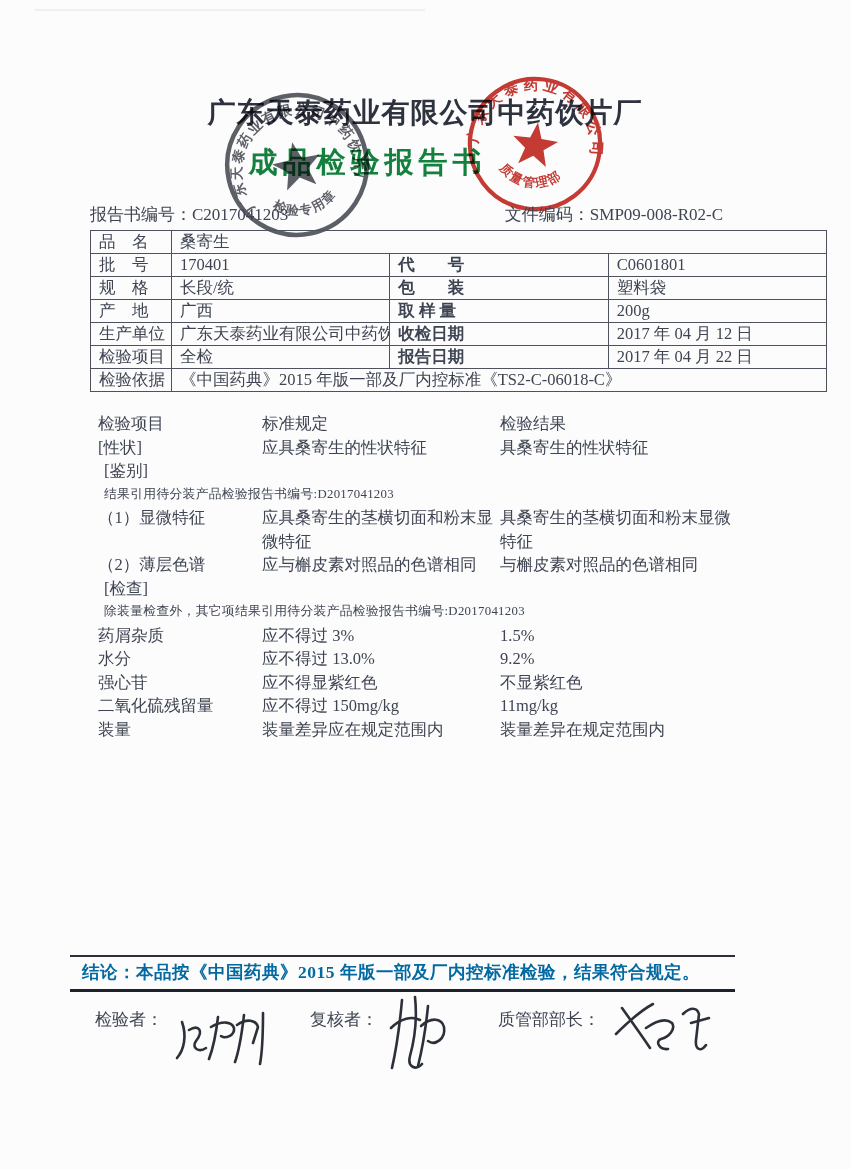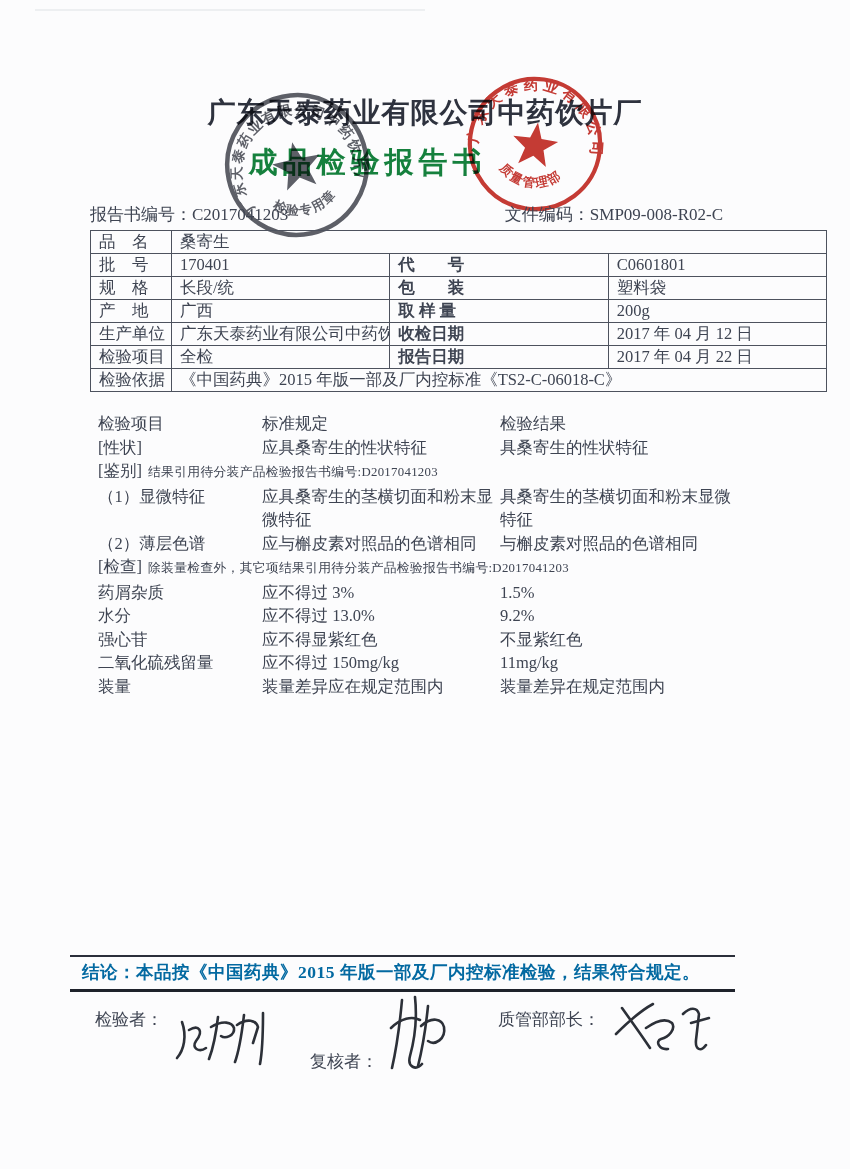--- a/index.html
+++ b/index.html
@@ -44,33 +44,33 @@
   }
   .info-table td{
     border:1px solid #4d525e;height:22px;padding:0 6px 0 8px;
     white-space:nowrap;overflow:hidden;
   }
   .col-l1{width:66px;} .col-v1{width:303px;} .col-l2{width:88px;font-weight:bold;}
   
   .results{position:absolute;top:412px;left:98px;width:645px;font-size:16.5px;}
   .r-row{display:grid;grid-template-columns:164px 238px auto;min-height:23.5px;line-height:23.5px;}
   .r-row .wrap{white-space:normal;line-height:23.5px;}
-  .note-row{display:flex;align-items:baseline;min-height:23.5px;line-height:23.5px;}
+  .note-row{display:flex;align-items:baseline;min-height:23.5px;line-height:23.5px;flex-direction:column;}
   .r-note{font-size:12.8px;margin-left:6px;letter-spacing:.3px;}
   
   .conclusion{
     position:absolute;top:955px;left:70px;width:653px;
     border-top:2px solid #2b2f3a;border-bottom:3.5px solid #1e222b;
     padding:3px 0 5px 12px;
     font-size:17.5px;font-weight:bold;color:#0369a1;letter-spacing:.5px;
   }
   
   .sign-row{position:absolute;top:1008px;left:0;width:724px;height:80px;font-size:17px;}
   .sign-group{position:absolute;display:flex;align-items:flex-start;}
-  .sg-1{left:95px;} .sg-2{left:310px;align-items:flex-end;} .sg-3{left:498px;}
+  .sg-1{left:95px;} .sg-2{left:310px;} .sg-3{left:498px;}
   .sign-label{line-height:24px;white-space:nowrap;}
   .sig{margin-left:10px;}
   .sig path{stroke:#2c3038;stroke-width:2.6;fill:none;stroke-linecap:round;stroke-linejoin:round;}
   .sig-2-svg{margin-top:-14px;}
   .sig-3-svg{margin-top:-10px;}
 </style>
 </head>
 <body>
 
 <div class="page">

